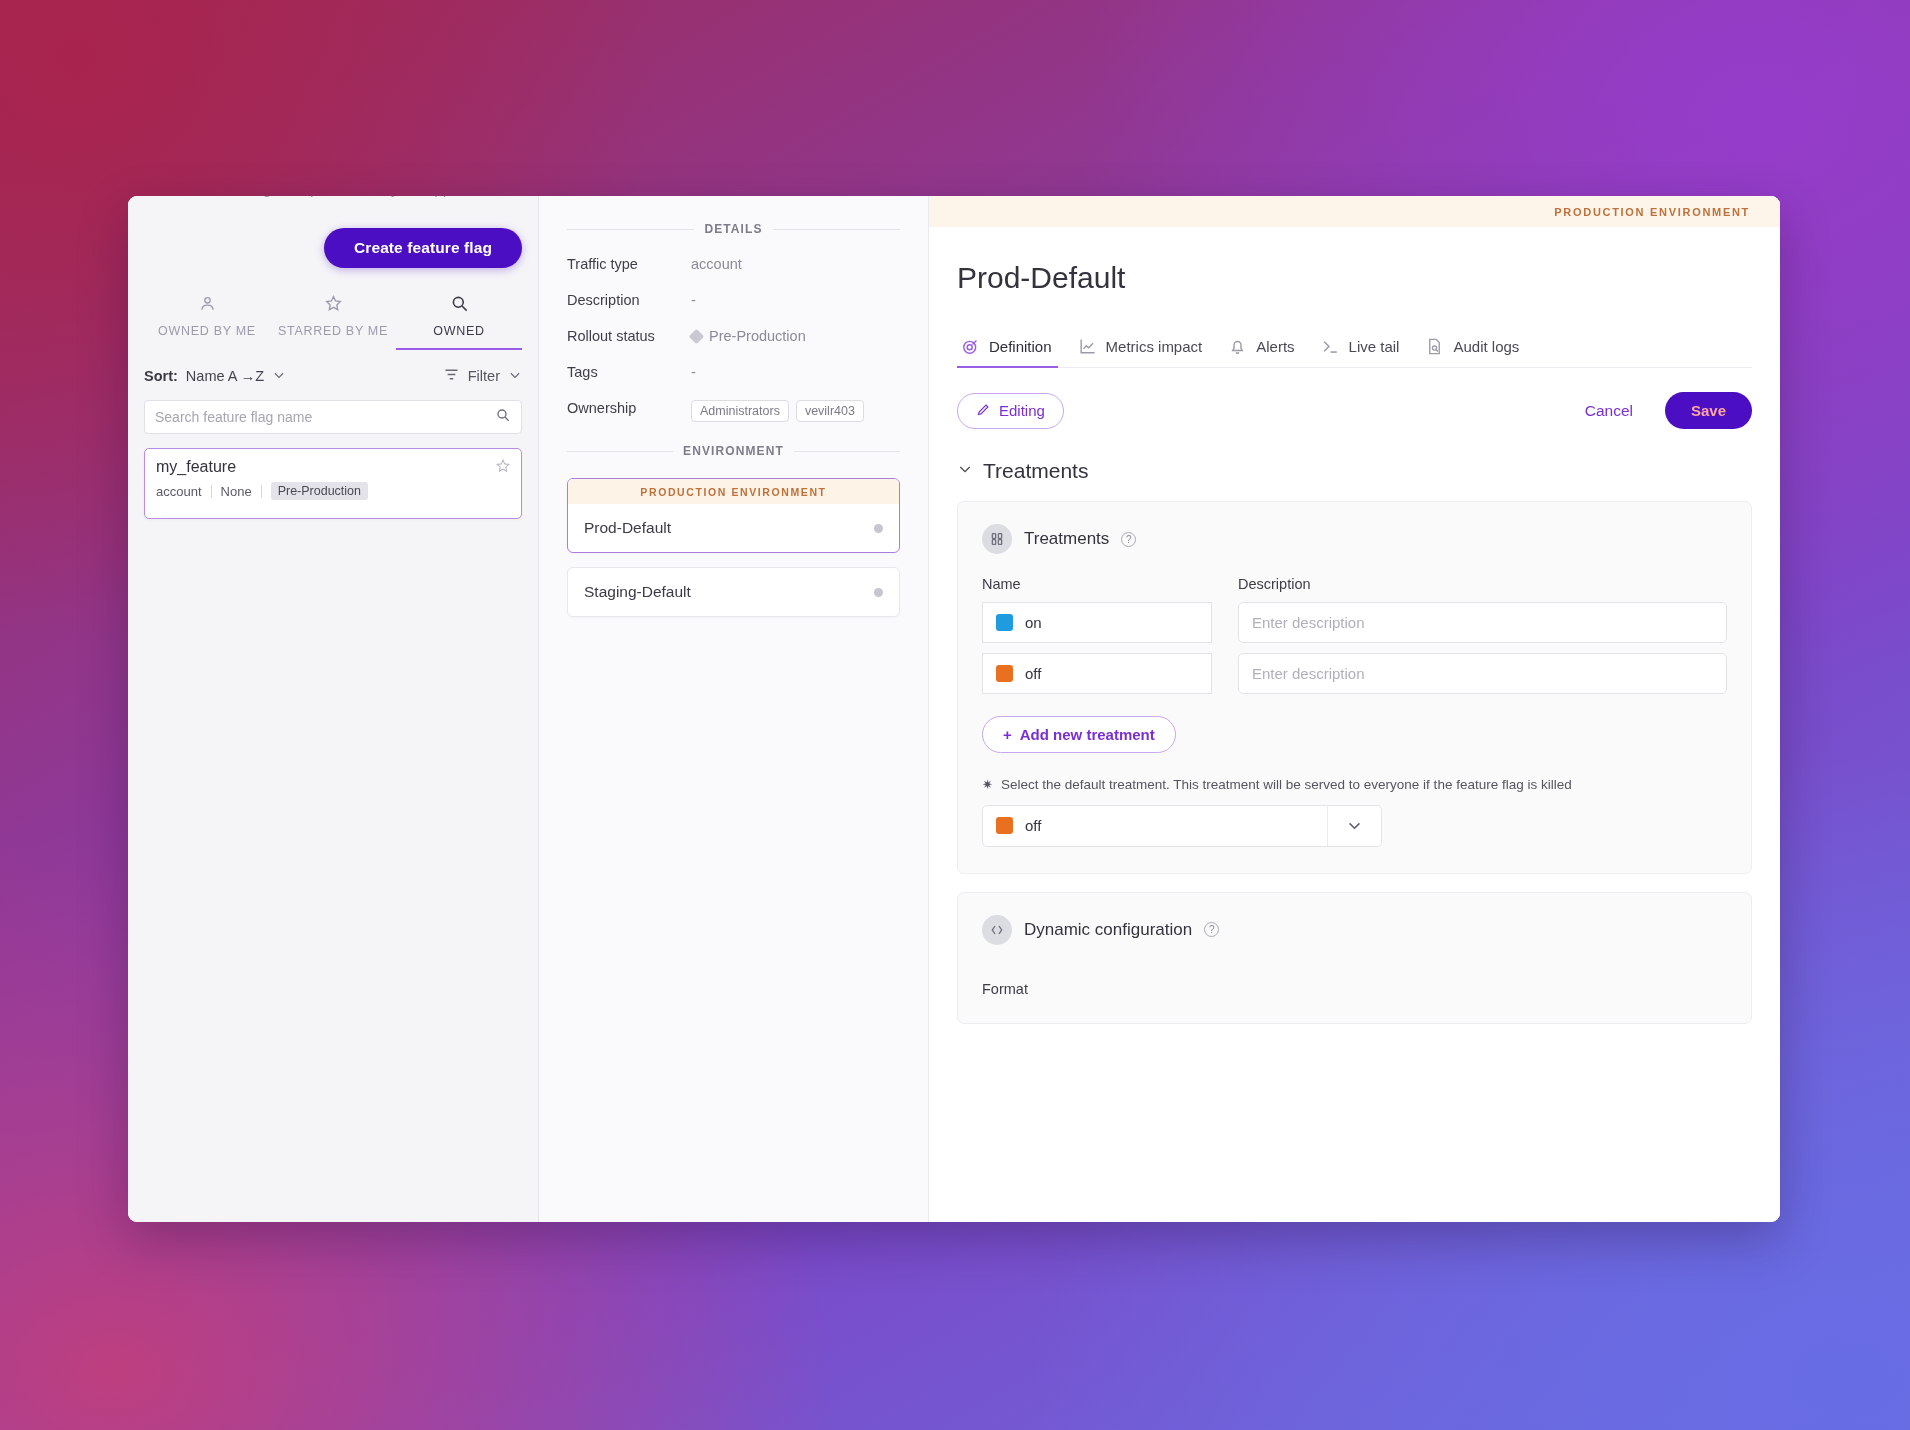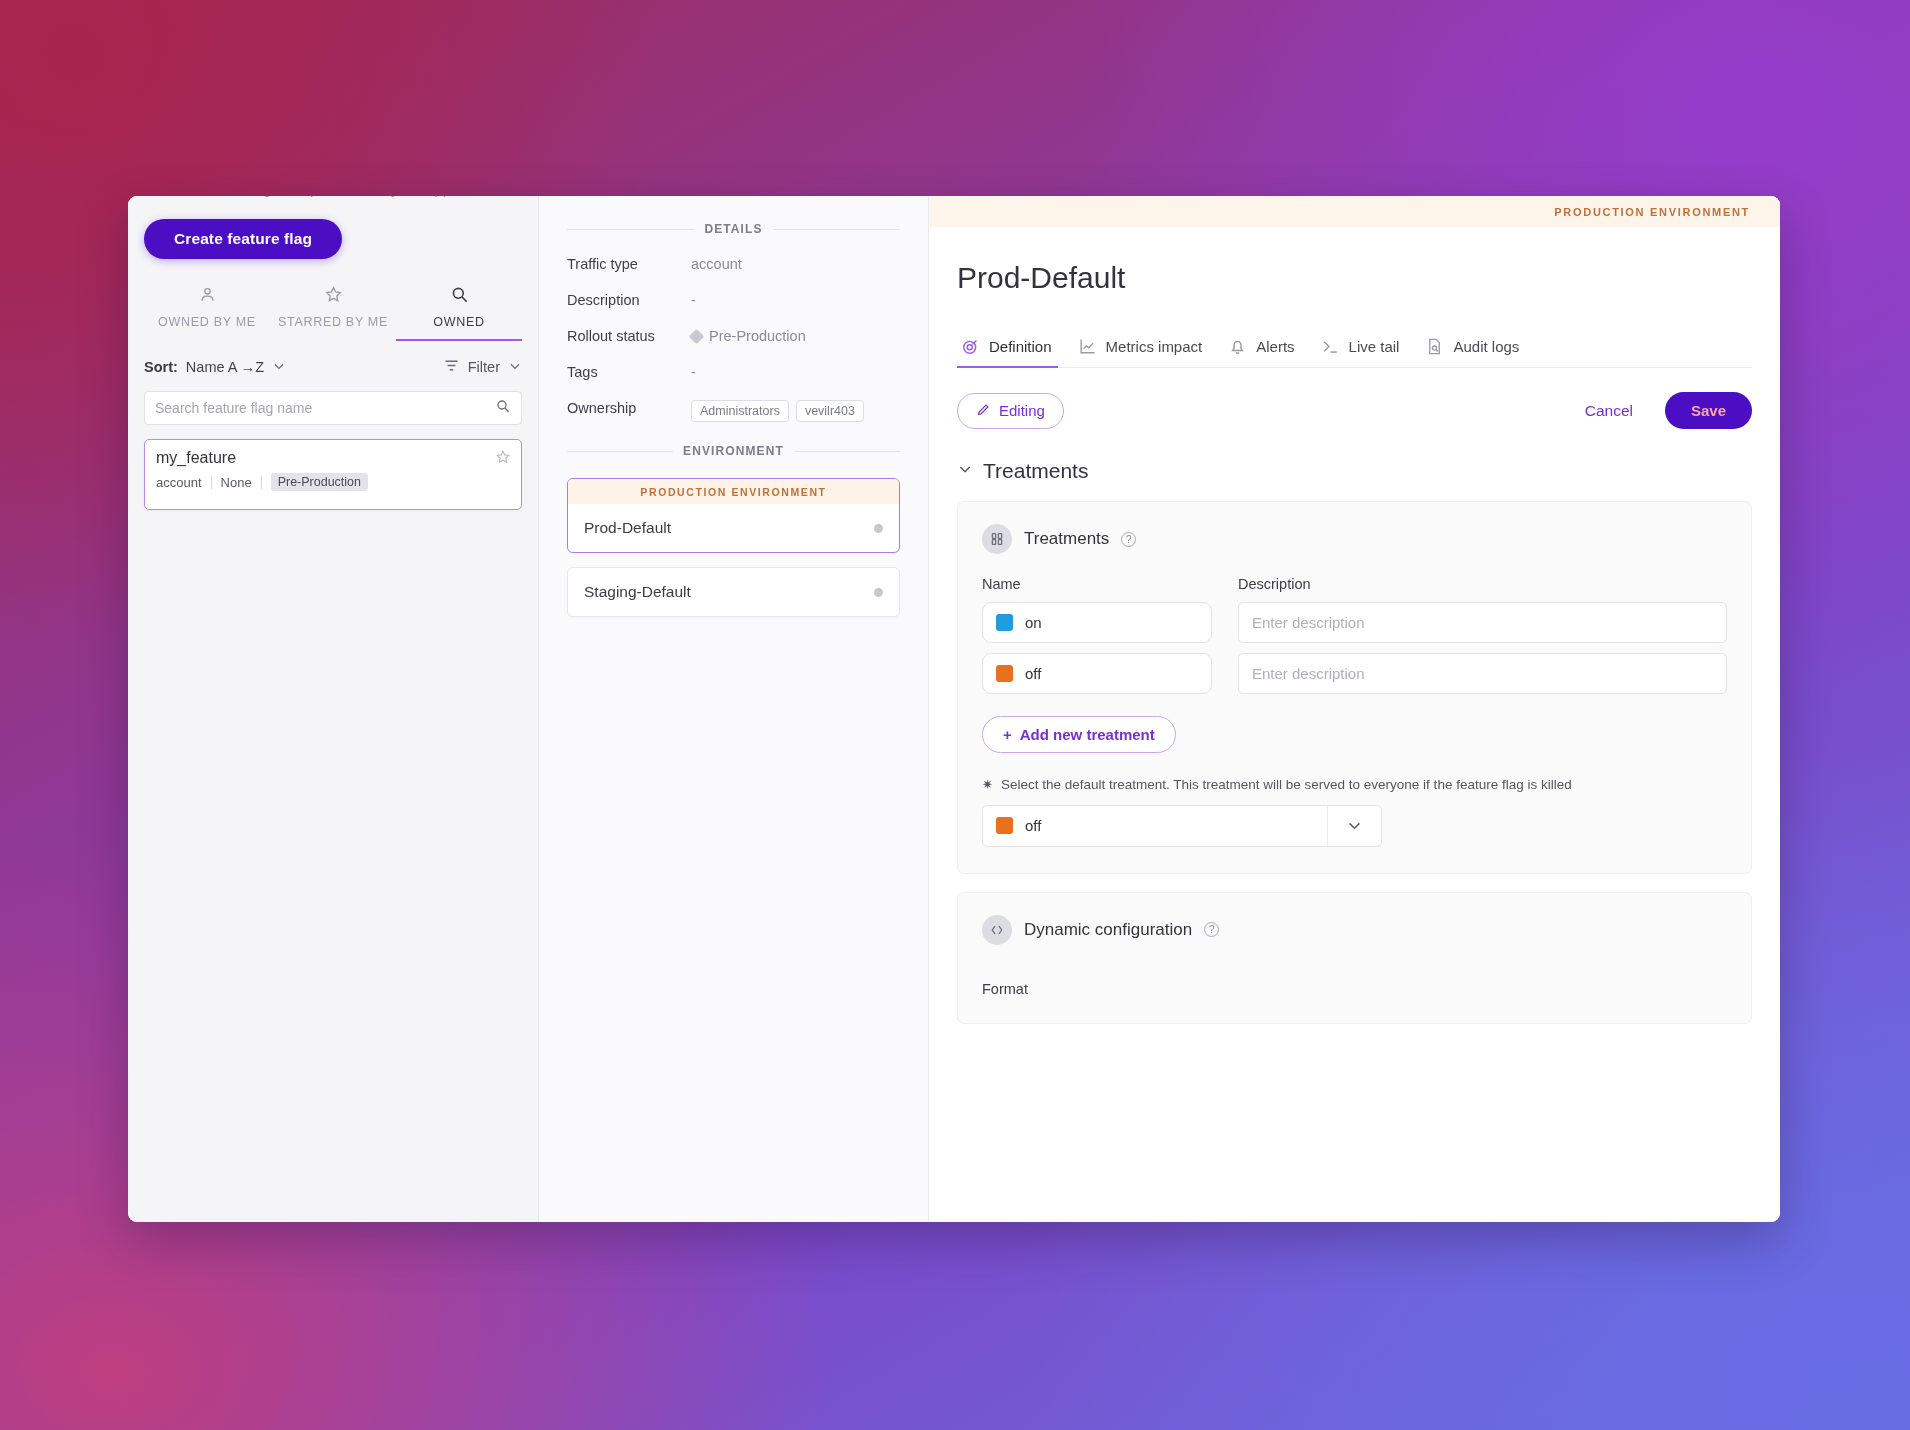--- a/index.html
+++ b/index.html
@@ -34,21 +34,21 @@
     background: #f5f5f8;
     border-right: 1px solid #e4e4ec;
     position: relative;
     padding: 0 16px;
   }
   .cutoff-line {
     position: absolute; top: -16px; left: 2px; right: 0;
     font-size: 15.5px; color: #8d8d9c; white-space: nowrap;
     opacity: .85;
   }
-  .create-btn-wrap { display: flex; justify-content: flex-start; padding-top: 23px; }
+  .create-btn-wrap { display: flex; justify-content: flex-end; padding-top: 32px; }
   .create-btn {
     background: #4c0ec2; color: #fff;
     border: none; border-radius: 22px;
     font-size: 15.5px; font-weight: bold;
     padding: 11px 30px; cursor: pointer;
     box-shadow: 0 2px 8px rgba(76,14,194,0.32);
     letter-spacing: .1px;
   }
   .tabs-row {
     display: flex; margin-top: 26px; gap: 0;
@@ -215,21 +215,21 @@
     width: 15px; height: 15px; border-radius: 50%;
     border: 1.3px solid #a9a9b6; color: #8c8c99;
     font-size: 10px; display: inline-flex; align-items: center;
     justify-content: center; cursor: pointer;
   }
   .tbl-head { display: flex; margin-top: 22px; font-size: 14.5px; color: #3e3e48; }
   .tbl-head .c1 { width: 256px; flex: 0 0 256px; }
   .tbl-row { display: flex; margin-top: 10px; gap: 26px; }
   .tname {
     width: 230px; flex: 0 0 230px; height: 41px; background: #fff;
-    border: 1px solid #e3e3ea; border-radius: 9px;
+    border: 1px solid #e3e3ea; border-radius: 0;
     display: flex; align-items: center; gap: 12px; padding: 0 13px;
     font-size: 15px; color: #33333d;
   }
   .swatch { width: 17px; height: 17px; border-radius: 3px; flex: 0 0 17px; }
   .tdesc {
     flex: 1; height: 41px; background: #fff;
     border: 1px solid #e3e3ea; border-radius: 5px;
     display: flex; align-items: center; padding: 0 13px;
     font-size: 15px; color: #b0b0bc;
   }

